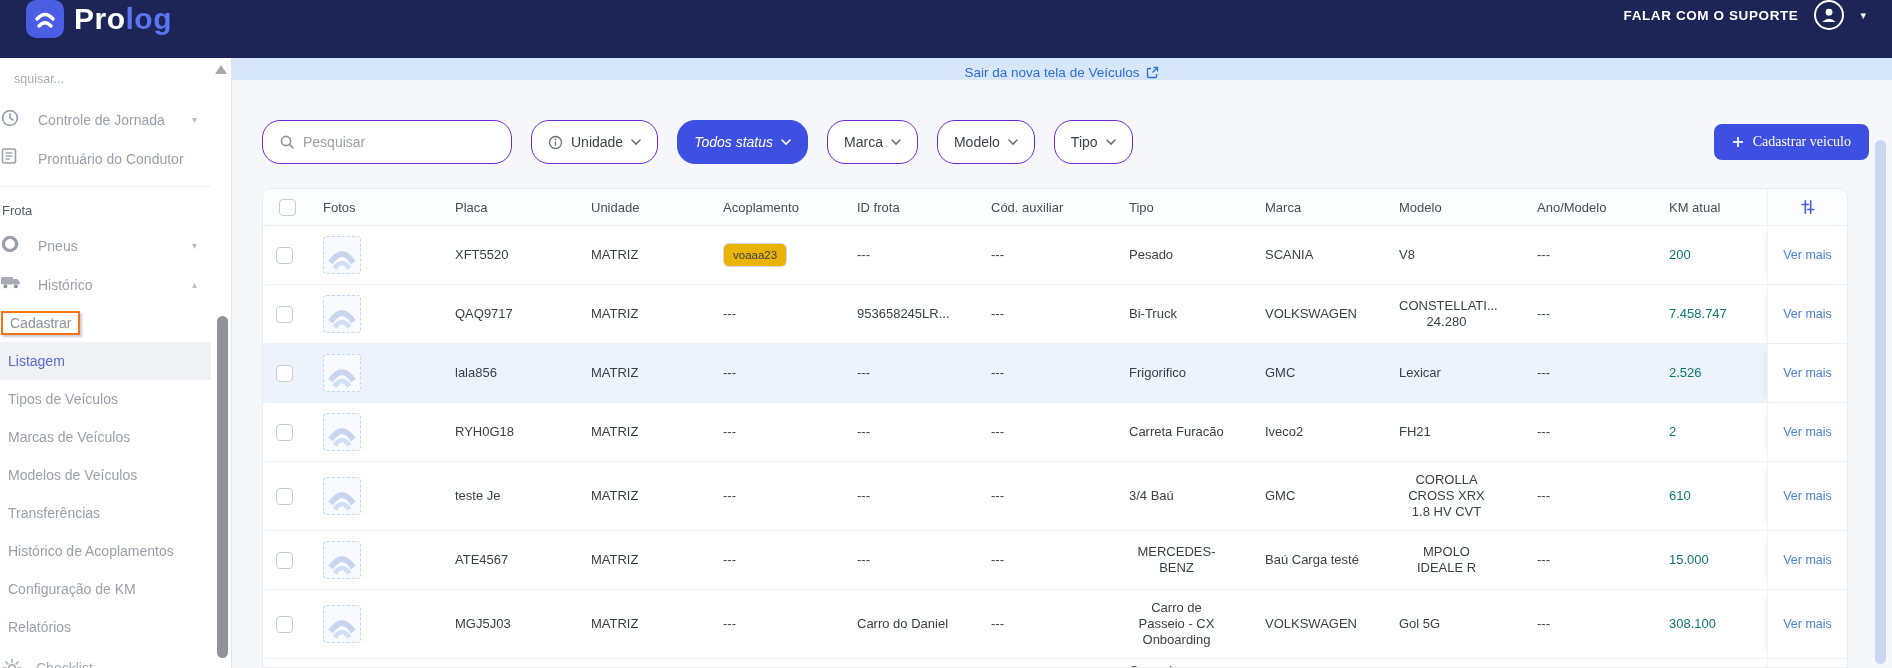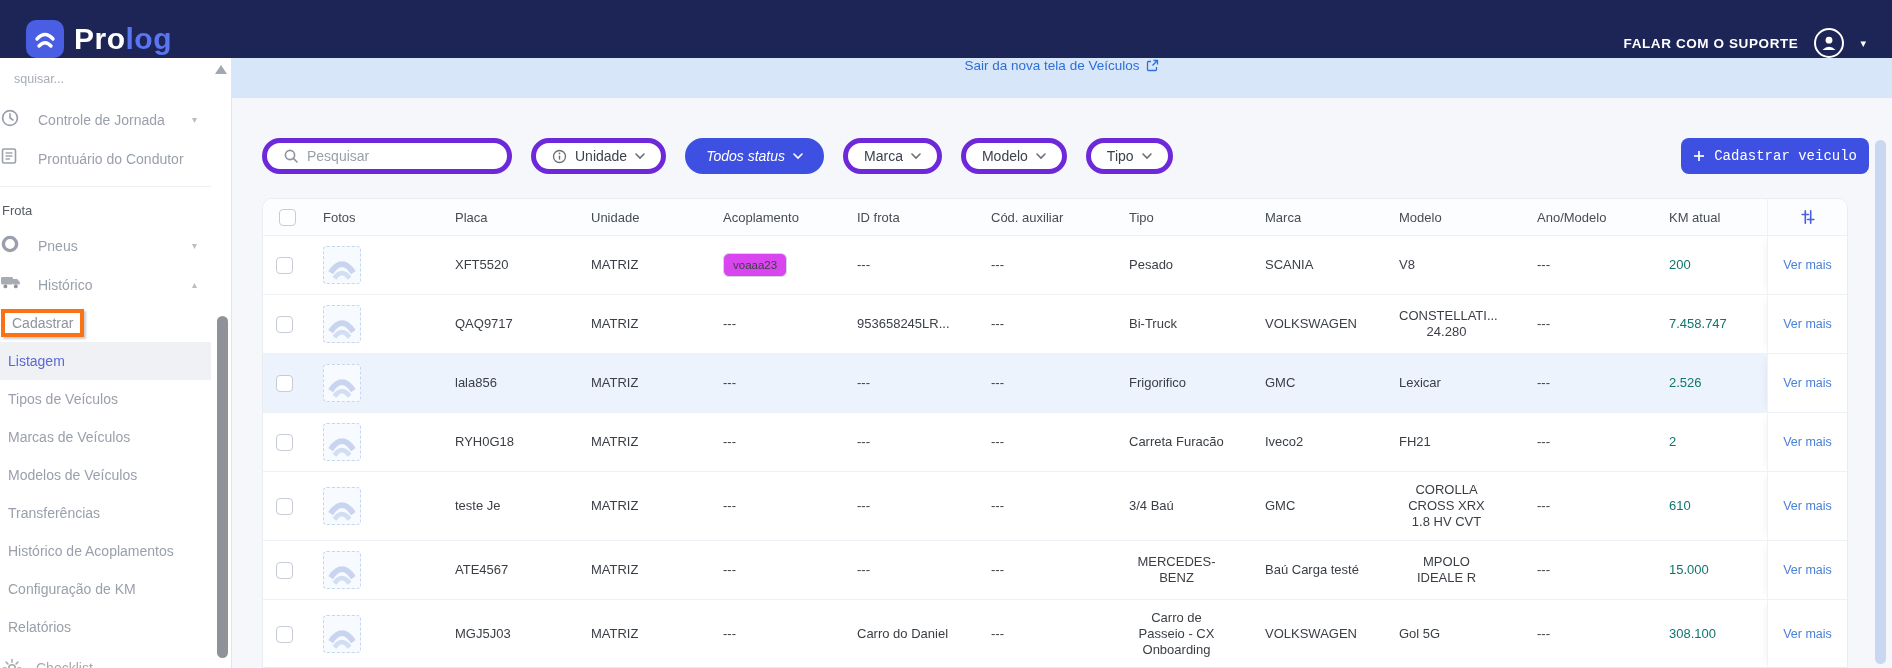--- a/index.html
+++ b/index.html
@@ -3,21 +3,21 @@
 <meta charset="utf-8">
 <style>
   * { box-sizing: border-box; margin: 0; padding: 0; }
   html,body { width:1892px; height:668px; overflow:hidden; }
   body {
     font-family: "Liberation Sans", sans-serif;
     background:#f5f7fb; position:relative;
   }
   
   .navbar{
-    height:58px; background:#1d2456; display:flex; align-items:flex-end;
+    height:58px; background:#1d2456; display:flex; align-items:flex-start;
     padding:0 26px; color:#fff;
   }
   .brand{ display:flex; align-items:center; gap:10px; }
   .logo-badge{
     width:38px; height:38px; border-radius:10px; background:#4a5ee4;
     display:flex; align-items:center; justify-content:center;
   }
   .brand-text{ font-size:30px; font-weight:bold; letter-spacing:.5px; }
   .brand-text .p1{ color:#ffffff; }
   .brand-text .p2{ color:#5b74f0; }
@@ -42,63 +42,63 @@
   .side-item{
     position:relative; height:39px; display:flex; align-items:center;
     padding-left:38px; cursor:pointer; white-space:nowrap;
   }
   .side-item .s-icon{ position:absolute; left:0px; top:8px; }
   .side-item .caret{ position:absolute; right:14px; color:#b9bec6; font-size:10px; }
   .section-label{ color:#575c64; font-size:13px; padding:16px 0 8px 2px; border-top:1px solid #efeff3; margin-top:8px;}
   .sub-item{ height:38px; display:flex; align-items:center; padding-left:8px; cursor:pointer; white-space:nowrap; }
   .sub-item.active{ background:#f0f1f4; color:#5c68d4; }
   .sub-item.focused .sub-label{
-    border:4px solid #f97316; padding:2px 7px; margin-left:-7px;
+    border:2px solid #f97316; padding:2px 7px; margin-left:-7px;
     box-shadow:2px 2px 2px rgba(40,50,90,.25); background:#fff; color:#8d939d;
   }
   .side-bottom{ display:flex; align-items:center; gap:14px; padding-left:2px; margin-top:12px; color:#a3a9b2;}
   
   .side-scroll-arrow{
     position:absolute; top:7px; right:4px; width:0; height:0;
     border-left:6px solid transparent; border-right:6px solid transparent;
     border-bottom:9px solid #a3a8b0;
   }
   .side-scroll-thumb{
     position:absolute; right:3px; top:258px; width:11px; height:342px;
     background:#909299; border-radius:6px;
   }
 
   
   .main{ flex:1; display:flex; flex-direction:column; background:#f5f7fb; overflow:hidden; }
   .banner{
-    height:40px; background:#d7e7f9; display:flex; align-items:flex-start; justify-content:center;
+    height:22px; background:#d7e7f9; display:flex; align-items:flex-end; justify-content:center;
     gap:7px; flex:none;
   }
   .banner a{ color:#2f6fd8; font-size:13.5px; text-decoration:none; display:flex; align-items:center; gap:7px;}
 
   .filter-bar{
     margin-top:40px; padding:0 23px 0 30px; display:flex; align-items:center; gap:19px; flex:none;
   }
   .pill{
-    height:36px; border-radius:18px; background:#fff; border:5px solid #6d28d9;
+    height:44px; border-radius:18px; background:#fff; border:1px solid #6d28d9;
     display:flex; align-items:center; gap:8px; padding:0 16px;
     color:#3c424b; font-size:14px; cursor:pointer; white-space:nowrap;
   }
   .search-pill{ width:250px; cursor:text; }
   .search-pill input{
     border:none; outline:none; font-size:14px; width:100%; background:transparent;
     font-family:"Liberation Sans", sans-serif; color:#3c424b;
   }
   .search-pill input::placeholder{ color:#9aa0a9; }
   .pill.primary{ background:#3d50e2; border-color:#3d50e2; color:#fff;font-style:italic; }
   .spacer{ flex:1; }
   .add-btn{
     height:36px; border-radius:8px; background:#3d50e2; color:#fff; border:none;
-    font-size:14px; padding:0 12px; display:flex; align-items:center; gap:9px; cursor:pointer;
-    font-family:Liberation Mono, monospace;
+    font-size:14px; padding:0 18px; display:flex; align-items:center; gap:9px; cursor:pointer;
+    font-family:Liberation Serif, serif;
   }
 
   
   .table-card{
     margin:24px 44px 0 30px; background:#fff; border:1px solid #e9ecf3;
     border-radius:10px 10px 0 0; flex:1; overflow:hidden;
     display:flex; flex-direction:column;text-align:center;
   }
   .thead,.trow{
     display:grid;
@@ -123,21 +123,21 @@
     width:17px; height:17px; border:1.5px solid #c6cbd4; border-radius:4px; background:#fff;
     display:inline-block; cursor:pointer;
   }
   .photo{
     width:38px; height:38px; border:1px dashed #c4d6f0; border-radius:4px;
     background:#f7fafe; display:flex; align-items:center; justify-content:center;
     overflow:hidden; cursor:pointer;
   }
   .chip{
     border:1px solid #d4d7de; border-radius:6px; padding:3px 9px; font-size:11.5px;
-    color:#3c4046; background:#d946ef;
+    color:#3c4046; background:#eab308;
   }
   .km-cell{ color:#0f766e; cursor:pointer; }
   .action-cell{
     justify-content:center; border-left:1px solid #f0f2f7; background:#fff;
     box-shadow:-6px 0 8px -6px rgba(30,40,90,.08);
   }
   .action-cell .ver-mais{ color:#4a80d8; font-size:12.5px; text-decoration:none; cursor:pointer; }
   .hcell.settings-cell{ justify-content:center; border-left:1px solid #f0f2f7; cursor:pointer; }
   .trow.partial .checkbox, .trow.partial .photo, .trow.partial .ver-mais{ visibility:hidden; }
   .trow.partial .cell{ align-items:flex-start; padding-top:4px; }

